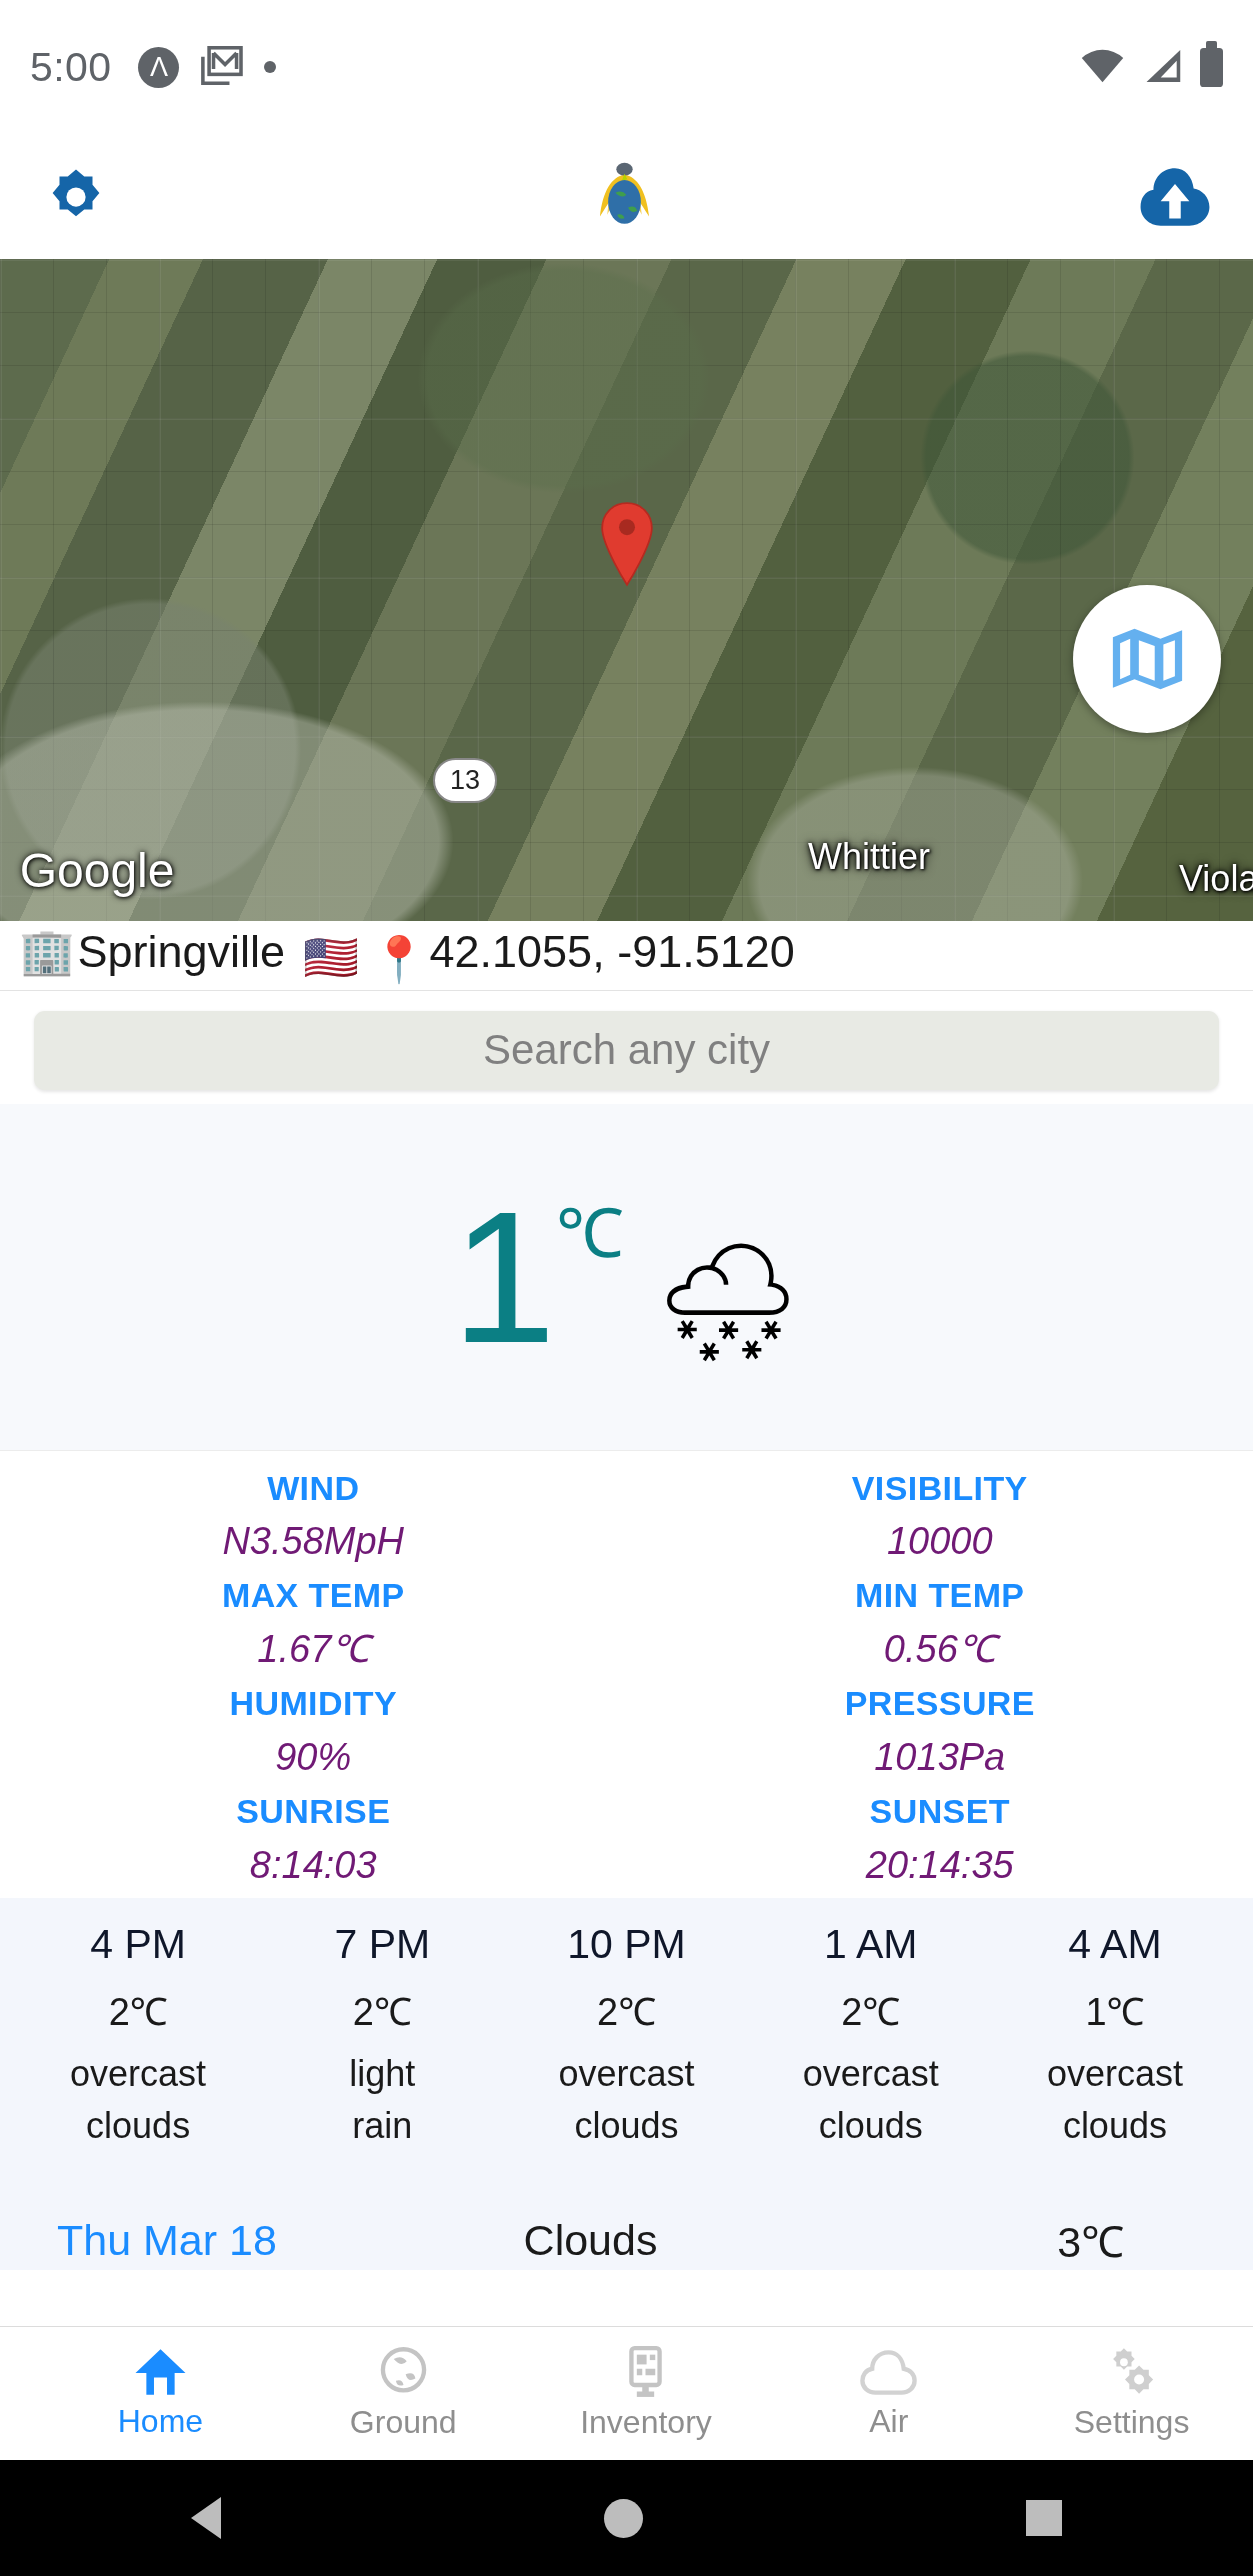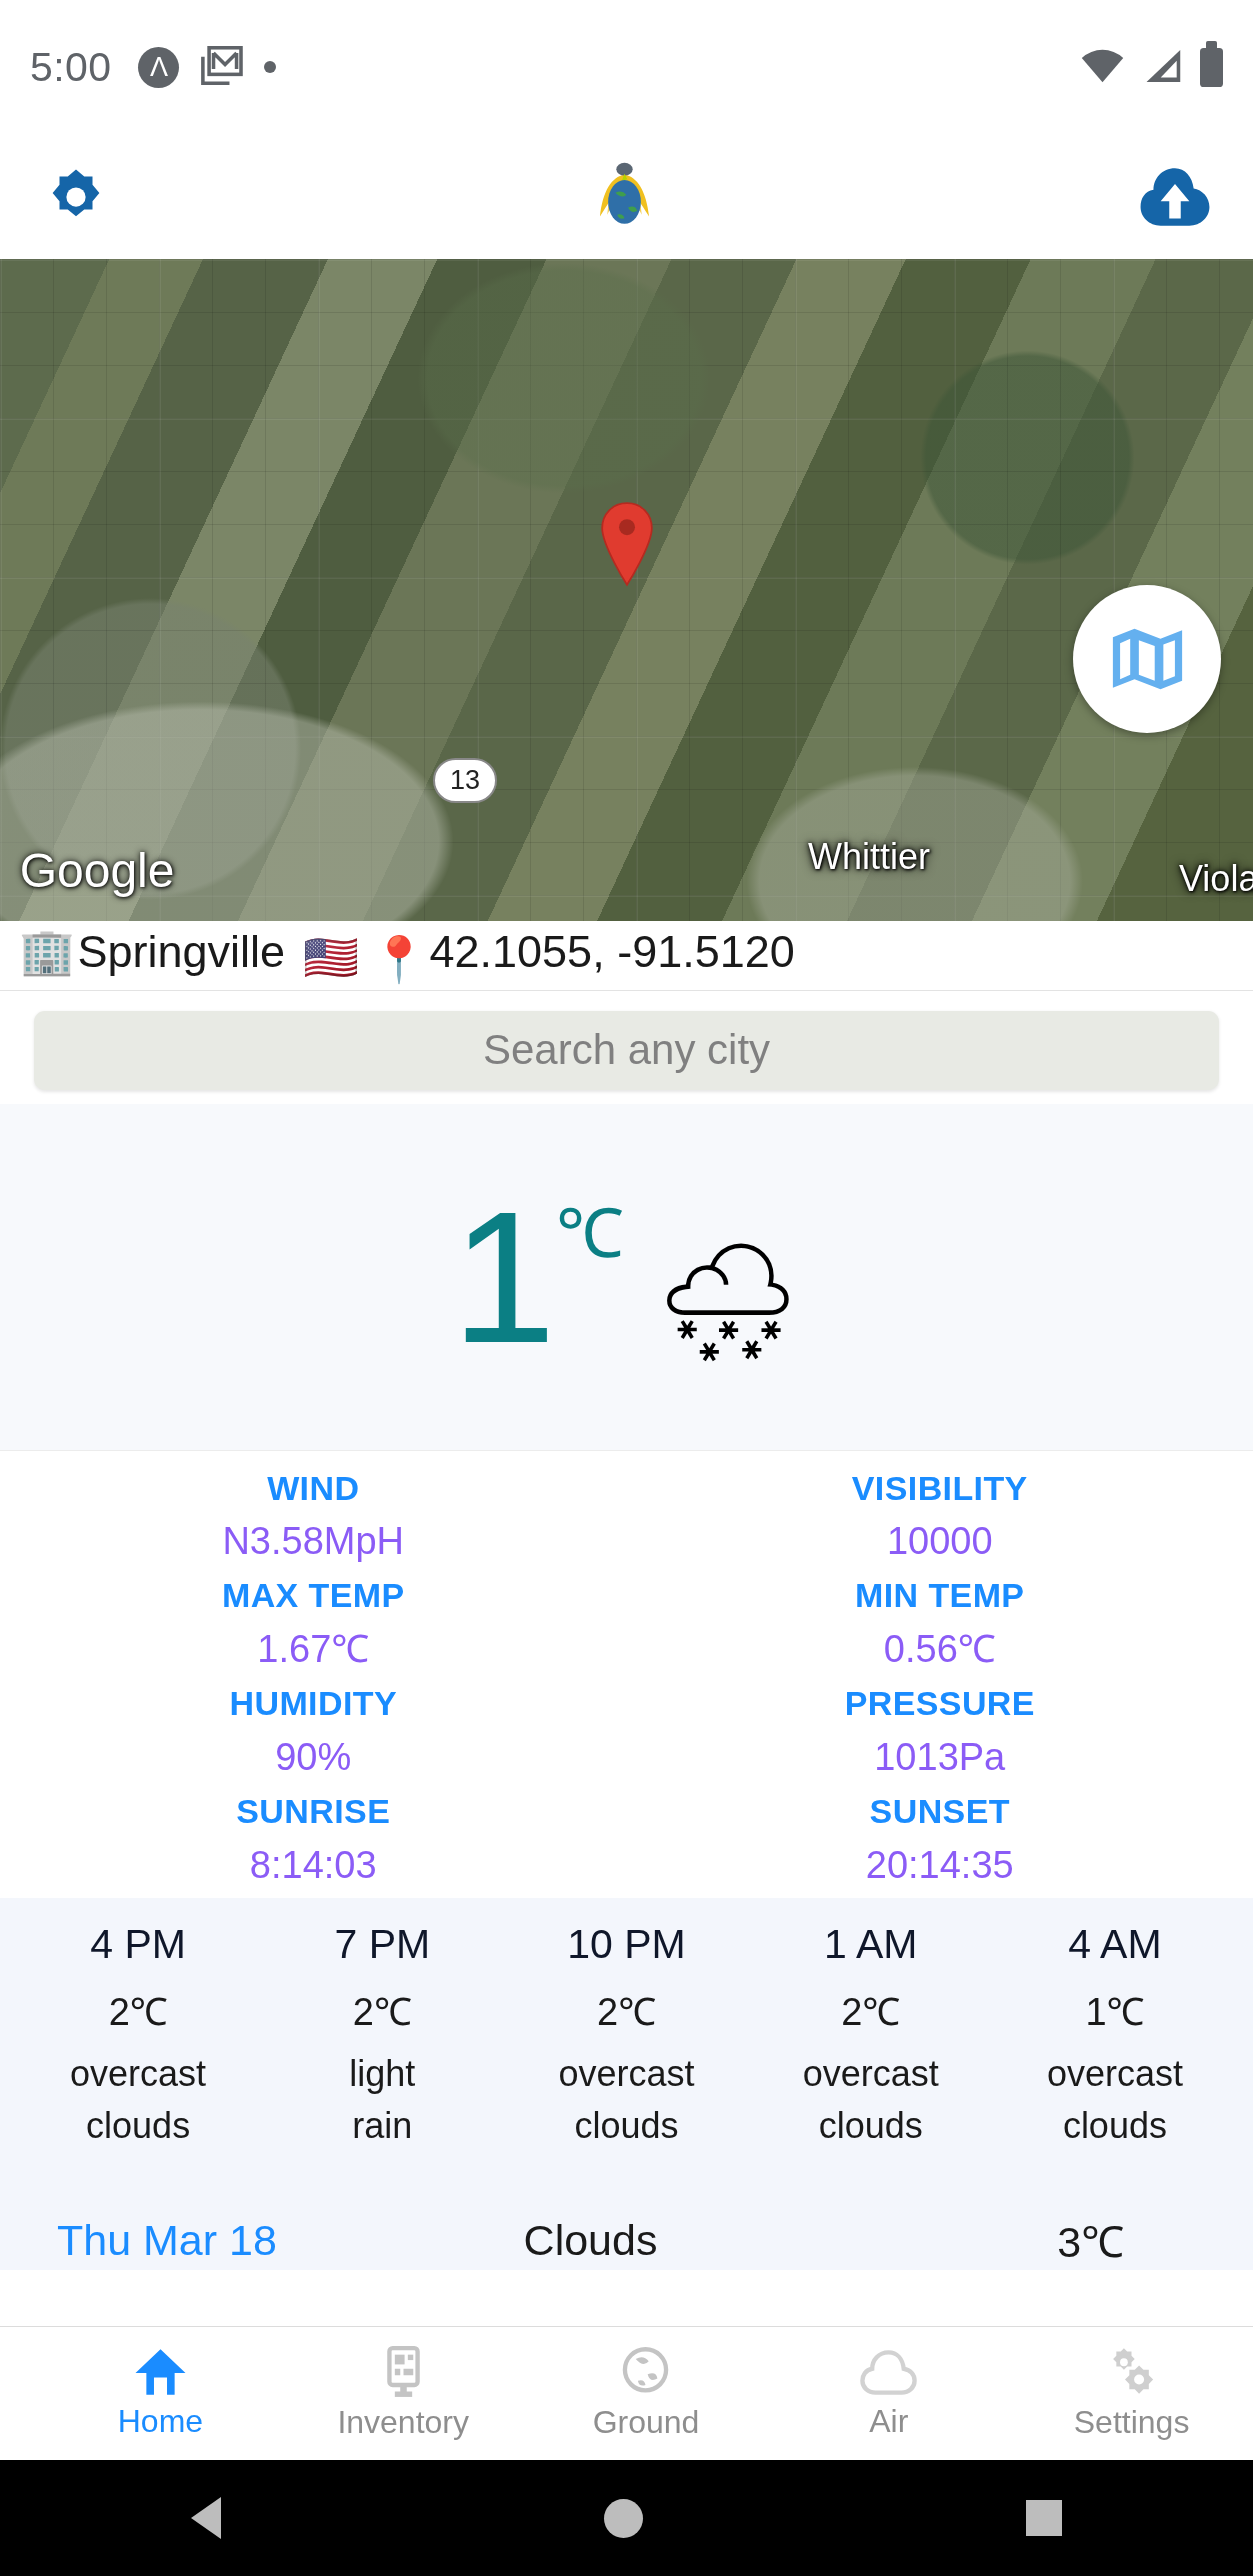--- a/index.html
+++ b/index.html
@@ -133,21 +133,21 @@
     display:flex; align-items:flex-start;
   }
   .temp-unit { font-size:68px; color:#0b7f84; margin-top:16px; }
   .cond-emoji { font-size:116px; margin-left:21.5px; margin-top:50px; }
 
   
   .details { background:#fff; padding:10.7px 0 5.4px; }
   .drow { display:flex;align-items:flex-end; }
   .dcell { flex:1; text-align:center; }
   .dlabel { font-size:34px; color:#1a8cff; font-weight:bold; letter-spacing:0.4px; line-height:1.55; }
-  .dvalue { font-size:38px; color:#8b5cf6; line-height:1.45; }
+  .dvalue { font-size:38px; color:#701a75; line-height:1.45;font-style:italic; }
 
   
   .hourly { background:#f3f6fc; padding:16px 16px 9px; }
   .hrow { display:flex; }
   .hcell { flex:1; text-align:center; }
   .htime { font-size:41px; color:#0f172a; line-height:1.5; }
   .htemp { font-size:38px; color:#1a1a1a; line-height:1.9; }
   .hdesc { font-size:36px; color:#1a1a1a; line-height:1.45; }
 
   
@@ -437,38 +437,38 @@
 
   <div class="bottomnav">
     <div class="navitem active">
       <svg width="55" height="50" viewBox="0 0 50 46">
         <path fill="#1a8cff" d="M25 2 L48 24 L38 24 L38 44 L31 44 L31 28 L19 28 L19 44 L12 44 L12 24 L2 24 Z"></path>
       </svg>
       <span class="navlabel">Home</span>
     </div>
     <div class="navitem">
       <svg width="55" height="52" viewBox="0 0 50 48">
+        <circle cx="25" cy="22" r="19" fill="none" stroke="#c4c4c4" stroke-width="4"></circle>
+        <path fill="#c4c4c4" d="M16 12 q7 -4 12 2 q-5 6 -12 -2 Z M27 26 q8 -3 9 4 q-7 4 -9 -4 Z M18 32 q6 -2 7 4 q-6 2 -7 -4 Z"></path>
+      </svg>
+      <span class="navlabel">Ground</span>
+    </div>
+    <div class="navitem">
+      <svg width="55" height="52" viewBox="0 0 50 48">
         <rect x="12" y="2" width="26" height="34" rx="3" fill="none" stroke="#c4c4c4" stroke-width="4"></rect>
         <rect x="17" y="8" width="9" height="9" fill="#c4c4c4"></rect>
         <rect x="29" y="8" width="5" height="5" fill="#c4c4c4"></rect>
         <rect x="17" y="21" width="5" height="6" fill="#c4c4c4"></rect>
         <rect x="25" y="21" width="9" height="6" fill="#c4c4c4"></rect>
         <rect x="22" y="36" width="6" height="7" fill="#c4c4c4"></rect>
         <rect x="17" y="42" width="16" height="5" fill="#c4c4c4"></rect>
       </svg>
       <span class="navlabel">Inventory</span>
     </div>
     <div class="navitem">
-      <svg width="55" height="52" viewBox="0 0 50 48">
-        <circle cx="25" cy="22" r="19" fill="none" stroke="#c4c4c4" stroke-width="4"></circle>
-        <path fill="#c4c4c4" d="M16 12 q7 -4 12 2 q-5 6 -12 -2 Z M27 26 q8 -3 9 4 q-7 4 -9 -4 Z M18 32 q6 -2 7 4 q-6 2 -7 -4 Z"></path>
-      </svg>
-      <span class="navlabel">Ground</span>
-    </div>
-    <div class="navitem">
       <svg width="59" height="50" viewBox="0 0 54 46">
         <path fill="none" stroke="#d2d2d2" stroke-width="4" d="M27 5 C18 5 12 12 12 20 C6 21 3 26 3 31 C3 37 8 42 15 42 L39 42 C46 42 51 37 51 31 C51 25 47 21 41 20 C40 11 35 5 27 5 Z"></path>
       </svg>
       <span class="navlabel">Air</span>
     </div>
     <div class="navitem">
       <svg width="55" height="52" viewBox="0 0 50 48">
         <path fill="#cfcfcf" d="M18 2 l3 3 h4 v4 l3 3 -3 3 v4 h-4 l-3 3 -3 -3 h-4 v-4 l-3 -3 3 -3 V5 h4 z"></path>
         <circle cx="18" cy="15" r="3.6" fill="#ffffff"></circle>
         <path fill="#cfcfcf" d="M32 18 l4 4 h5 v5 l4 4 -4 4 v5 h-5 l-4 4 -4 -4 h-5 v-5 l-4 -4 4 -4 v-5 h5 z"></path>

